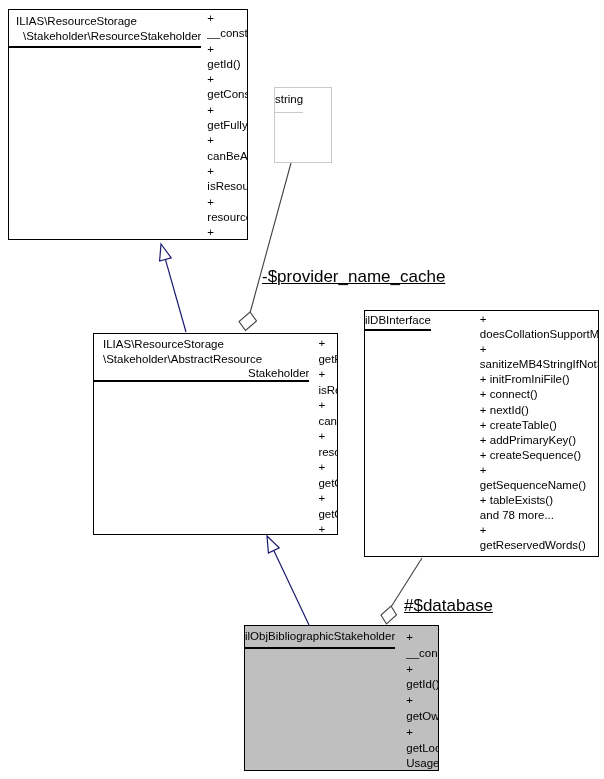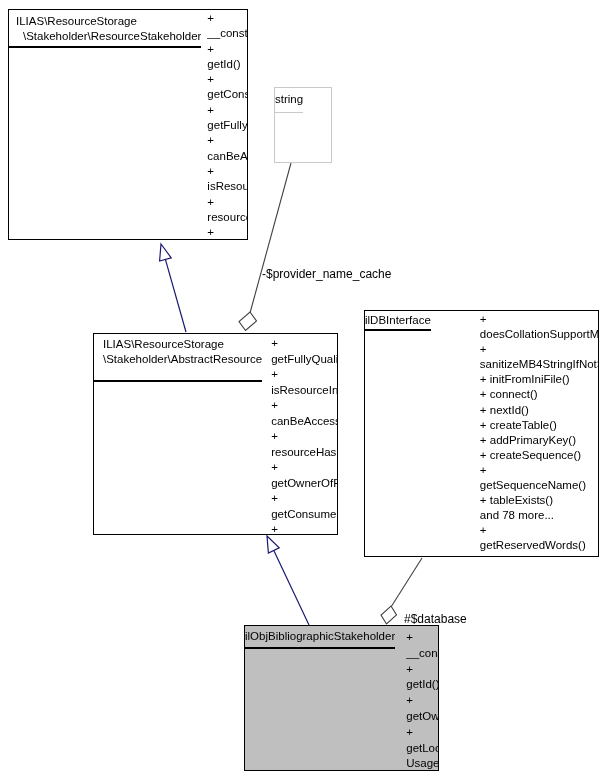--- a/index.html
+++ b/index.html
@@ -16,21 +16,21 @@
   }
   .node.light { border-color:#c9c9c9; }
   .sec { overflow:hidden; flex:0 0 auto; }
   .sec-title { border-bottom:2px solid #000; }
   .light .sec-title { border-bottom:1px solid #c9c9c9; }
   .sec-attrs { border-bottom:1px solid #000; }
   .light .sec-attrs { border-bottom:1px solid #c9c9c9; }
   .sec-methods { flex:1 1 auto; white-space:pre-line; }
   .t-line { white-space:nowrap; }
   .t-center { text-align:center; }
-  .edge-label { position:absolute; font-size:12px; white-space:nowrap; }
+  .edge-label { position:absolute; font-size:17px; white-space:nowrap;text-decoration:underline; }
 </style>
 </head>
 <body>
 
 <div class="canvas">
 
   <svg class="edge-layer" width="604" height="779" viewBox="0 0 604 779">
 
     <g>
       <line x1="186" y1="332" x2="165.4" y2="259.4" fill="none" stroke-width="1.2" stroke="#191970"></line>
@@ -47,21 +47,21 @@
       <polygon points="250,312 256.5,321 245.5,330.5 239,321.5" fill="#ffffff" stroke-width="1.1" stroke="#404040"></polygon>
     </g>
 
     <g>
       <line x1="422" y1="558" x2="391" y2="607" fill="none" stroke-width="1.1" stroke="#404040"></line>
       <polygon points="391,606 396.5,615 386.5,624 381,615" fill="#ffffff" stroke-width="1.1" stroke="#404040"></polygon>
     </g>
   </svg>
 
   <div class="edge-label" style="left:262px; top:267px;">-$provider_name_cache</div>
-  <div class="edge-label" style="left:404px; top:612px;text-align:center;">#$database</div>
+  <div class="edge-label" style="left:404px; top:596px;text-align:center;">#$database</div>
 
   <div class="node" style="left:8px; top:9px; width:240px; height:231px;">
     <div class="sec sec-title" style="height:38px; padding-top:4px; line-height:15.3px;">
       <div class="t-line" style="padding-left:7px;">ILIAS\ResourceStorage</div>
       <div class="t-line" style="padding-left:14px;">\Stakeholder\ResourceStakeholder</div>
     </div>
     <div class="sec sec-attrs" style="height:23px;"></div>
     <div class="sec sec-methods" style="padding:1px 4px 0 6px; line-height:15.3px;">+ __construct()
 + getId()
 + getConsumerNameForPresentation()
@@ -80,20 +80,21 @@
       <div class="t-line">string</div>
     </div>
     <div class="sec sec-attrs" style="height:25px;"></div>
     <div class="sec sec-methods"></div>
   </div>
 
   <div class="node" style="left:93px; top:333px; width:245px; height:202px;">
     <div class="sec sec-title" style="height:48px; padding-top:3px; line-height:14.5px;">
       <div class="t-line" style="padding-left:9px;">ILIAS\ResourceStorage</div>
       <div class="t-line" style="padding-left:9px;">\Stakeholder\AbstractResource</div>
+      <div class="t-line" style="padding-left:154px;">Stakeholder</div>
     </div>
     <div class="sec sec-attrs" style="height:27px;"></div>
     <div class="sec sec-methods" style="padding:2px 4px 0 9px; line-height:15.5px;">+ getFullyQualifiedClassName()
 + isResourceInUse()
 + canBeAccessedByCurrentUser()
 + resourceHasBeenDeleted()
 + getOwnerOfResource()
 + getConsumerNameForPresentation()
 + getLocationURIForResource
 Usage()</div>

